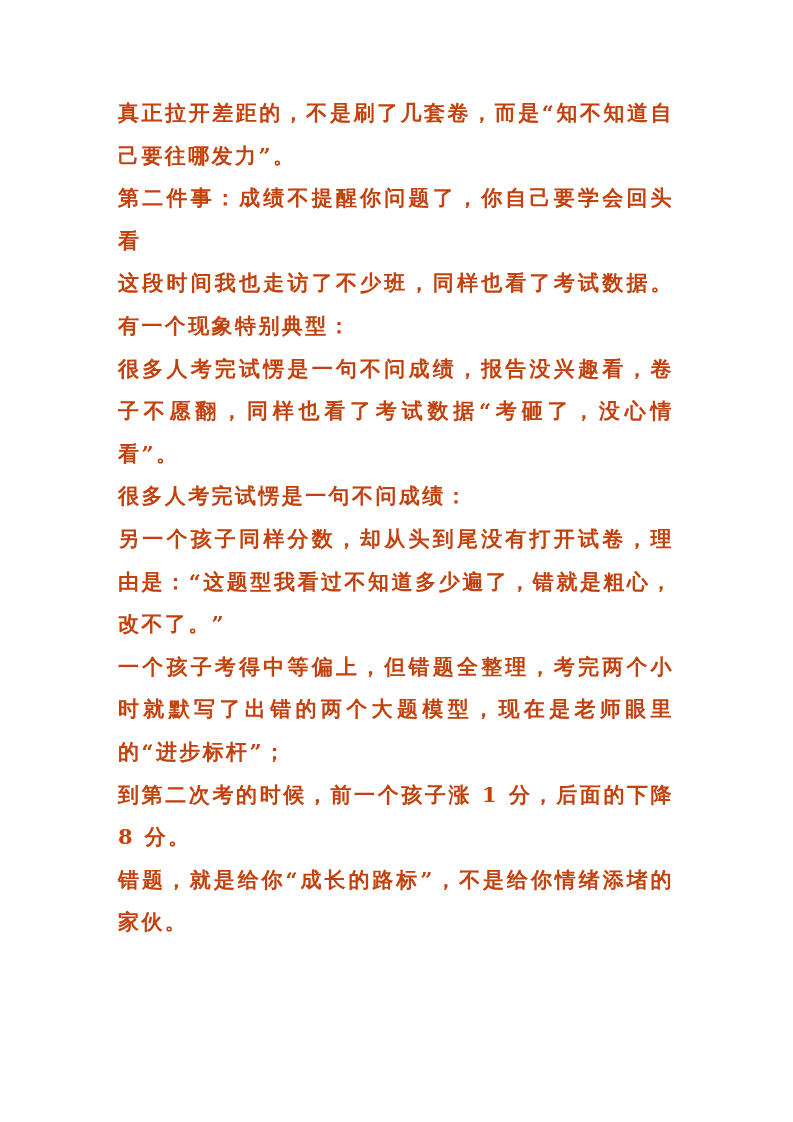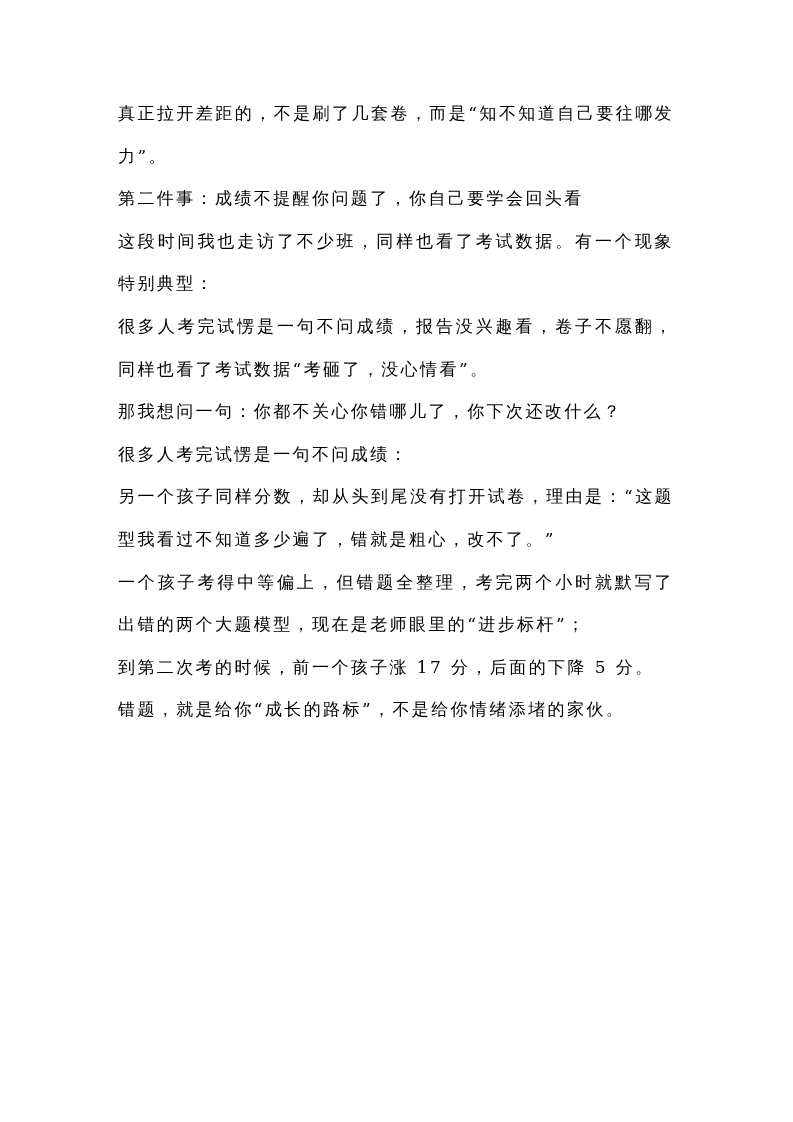--- a/index.html
+++ b/index.html
@@ -13,42 +13,42 @@
     height: 1122px;
     background: #ffffff;
     overflow: hidden;
     font-family: "DejaVu Serif", "Liberation Serif", serif;
   }
   .content {
     position: absolute;
     left: 118px;
     top: 92px;
     width: 556px;
-    color: #000000;
-    font-size: 17px;
+    color: #c2410c;
+    font-size: 21px;
     line-height: 42.6px;
     letter-spacing: 2.4px;
+    font-weight: bold;
   }
   .content p {
     margin: 0;
     padding: 0;
     text-align: justify;
     text-justify: inter-ideograph;
     word-break: break-all;
   }
 </style>
 </head>
 <body>
 
 <div class="page">
   <div class="content">
     <p>真正拉开差距的，不是刷了几套卷，而是“知不知道自己要往哪发力”。</p>
     <p>第二件事：成绩不提醒你问题了，你自己要学会回头看</p>
     <p>这段时间我也走访了不少班，同样也看了考试数据。有一个现象特别典型：</p>
     <p>很多人考完试愣是一句不问成绩，报告没兴趣看，卷子不愿翻，同样也看了考试数据“考砸了，没心情看”。</p>
-    <p>那我想问一句：你都不关心你错哪儿了，你下次还改什么？</p>
     <p>很多人考完试愣是一句不问成绩：</p>
     <p>另一个孩子同样分数，却从头到尾没有打开试卷，理由是：“这题型我看过不知道多少遍了，错就是粗心，改不了。”</p>
     <p>一个孩子考得中等偏上，但错题全整理，考完两个小时就默写了出错的两个大题模型，现在是老师眼里的“进步标杆”；</p>
-    <p>到第二次考的时候，前一个孩子涨 17 分，后面的下降 5 分。</p>
+    <p>到第二次考的时候，前一个孩子涨 1 分，后面的下降 8 分。</p>
     <p>错题，就是给你“成长的路标”，不是给你情绪添堵的家伙。</p>
   </div>
 </div>
 
 </body></html>

